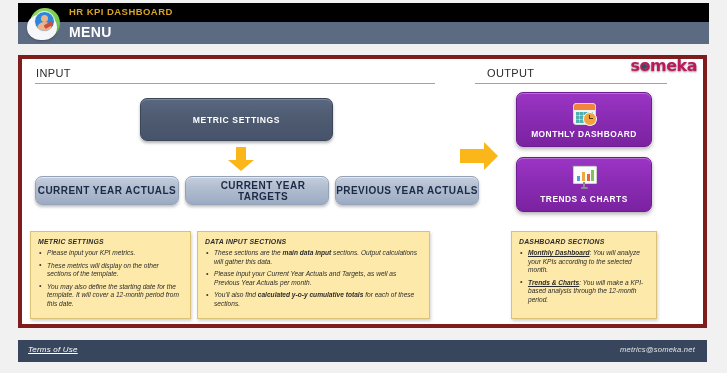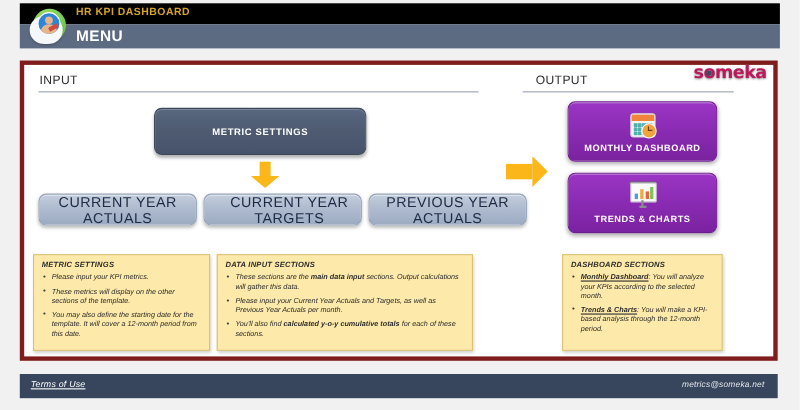--- a/index.html
+++ b/index.html
@@ -64,21 +64,21 @@
     text-align:center;cursor:pointer;
   }
   .btn-dark{
     background:linear-gradient(180deg,#596780 0%,#4e5b71 45%,#46536a 100%);
     color:#ffffff;font-size:8.6px;font-weight:700;letter-spacing:.6px;
     box-shadow:0 2px 3px rgba(0,0,0,.30), inset 0 1px 0 rgba(255,255,255,.22);
     border:1px solid #3c475a;
   }
   .btn-light{
     background:linear-gradient(180deg,#c4cedd 0%,#b1bdd0 40%,#9dabc2 100%);
-    color:#1d2a44;font-size:13px;font-weight:400;letter-spacing:.45px;
+    color:#1d2a44;font-size:10px;font-weight:700;letter-spacing:.45px;
     box-shadow:0 2px 3px rgba(0,0,0,.25), inset 0 1px 0 rgba(255,255,255,.55);
     border:1px solid #93a2b8;
   }
   .btn-purple{
     background:linear-gradient(180deg,#9b35c4 0%,#8b2cb4 45%,#7a22a0 100%);
     color:#ffffff;font-size:8.4px;font-weight:700;letter-spacing:.5px;
     box-shadow:0 2px 4px rgba(0,0,0,.32), inset 0 1px 0 rgba(255,255,255,.28);
     border:1px solid #6d1d90;
     flex-direction:column;justify-content:flex-end;padding-bottom:7px;
   }

